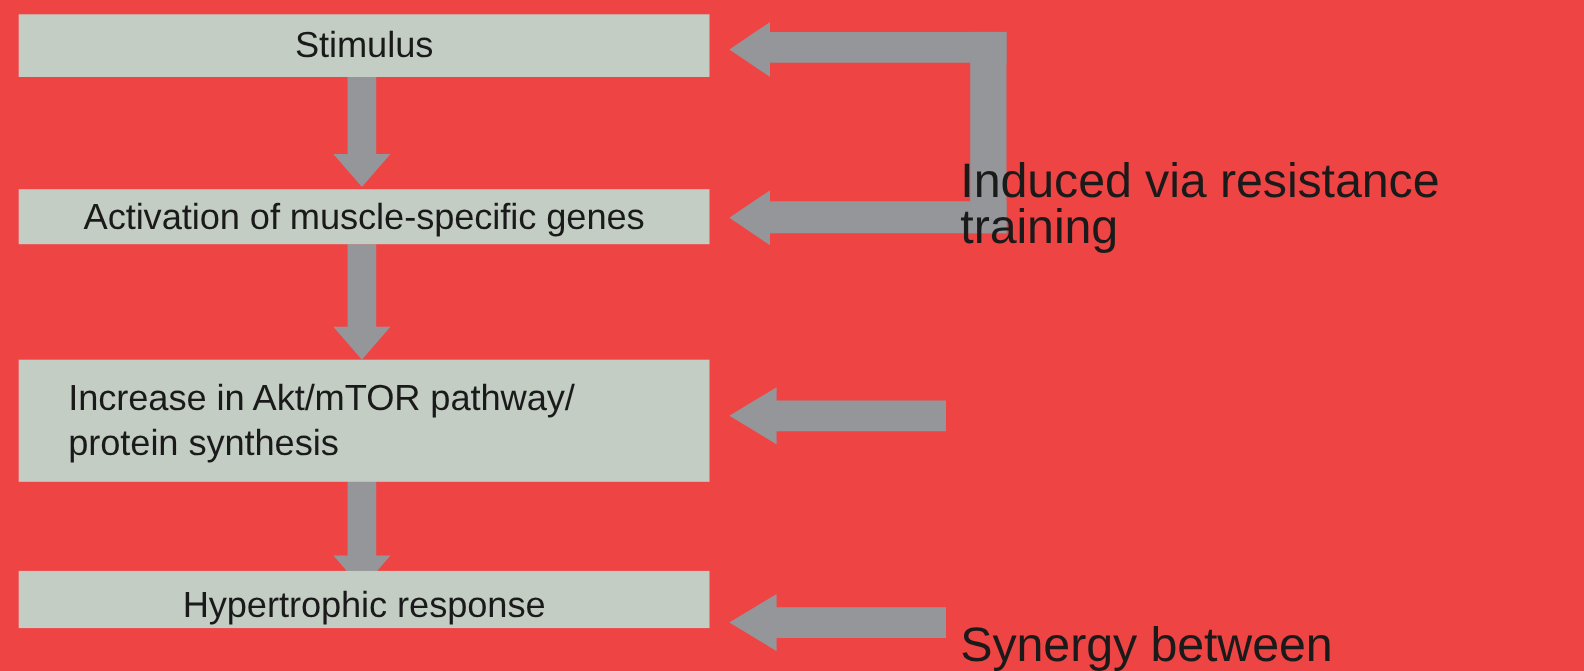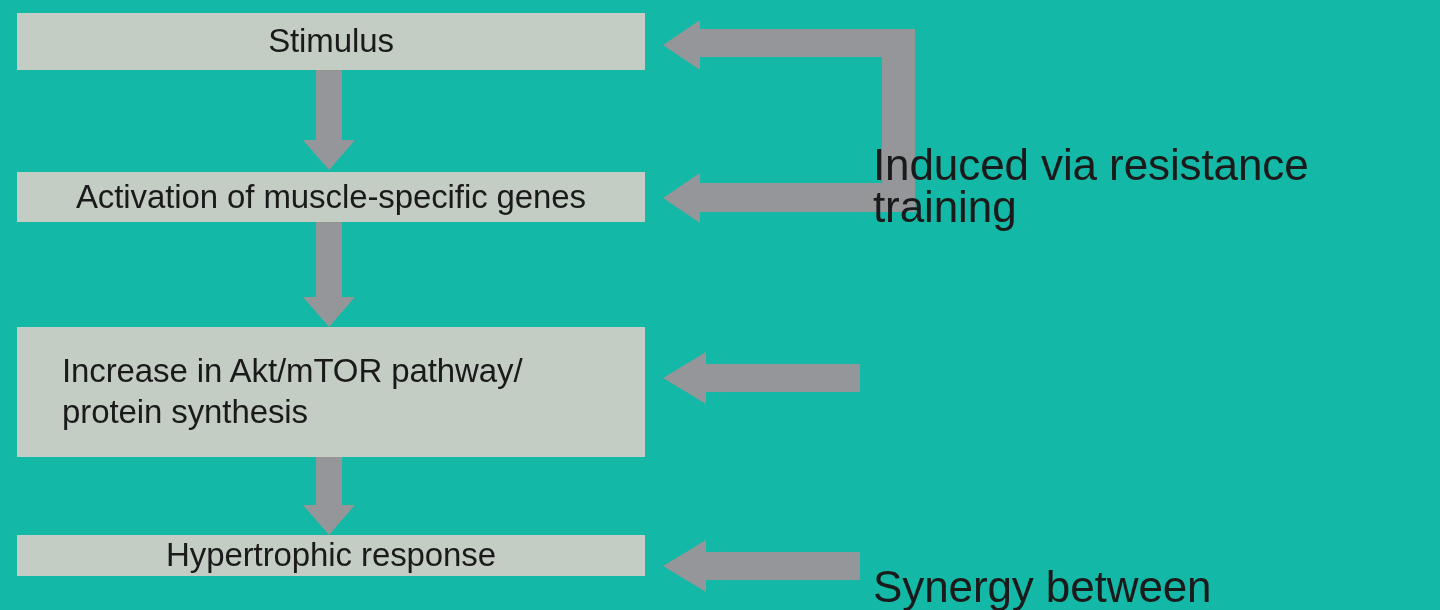--- a/index.html
+++ b/index.html
@@ -10,21 +10,21 @@
   body {
     width: 1440px;
     height: 610px;
     font-family: "Liberation Sans", sans-serif;
     overflow: hidden;
   }
   #diagram-root {
     position: relative;
     width: 1440px;
     height: 610px;
-    background: #14b8a6;
+    background: #ef4444;
   }
   #flow-svg {
     position: absolute;
     top: 0;
     left: 0;
     width: 1440px;
     height: 610px;
     display: block;
   }
   .node-box {
@@ -96,26 +96,26 @@
   </svg>
 
   <div class="node-box center" style="left:17px; top:13px; width:628px; height:57px;">
     <span>Stimulus</span>
   </div>
 
   <div class="node-box center" style="left:17px; top:172px; width:628px; height:50px;">
     <span>Activation of muscle-specific genes</span>
   </div>
 
-  <div class="node-box left" style="left:17px; top:327px; width:628px; height:130px;">
+  <div class="node-box left" style="left:17px; top:327px; width:628px; height:111px;">
     <span>Increase in Akt/mTOR pathway/
 protein synthesis</span>
   </div>
 
-  <div class="node-box center" style="left:17px; top:535px; width:628px; height:41px;align-items:flex-end;">
+  <div class="node-box center" style="left:17px; top:519px; width:628px; height:52px;align-items:flex-end;">
     <span>Hypertrophic response</span>
   </div>
 
   <div class="annotation" style="left:873px; top:102px; width:540px;">
     <span>Induced via resistance training</span>
   </div>
 
 
   <div class="annotation" style="left:873px; top:524px; width:540px;">
     <span>Synergy between resistance

